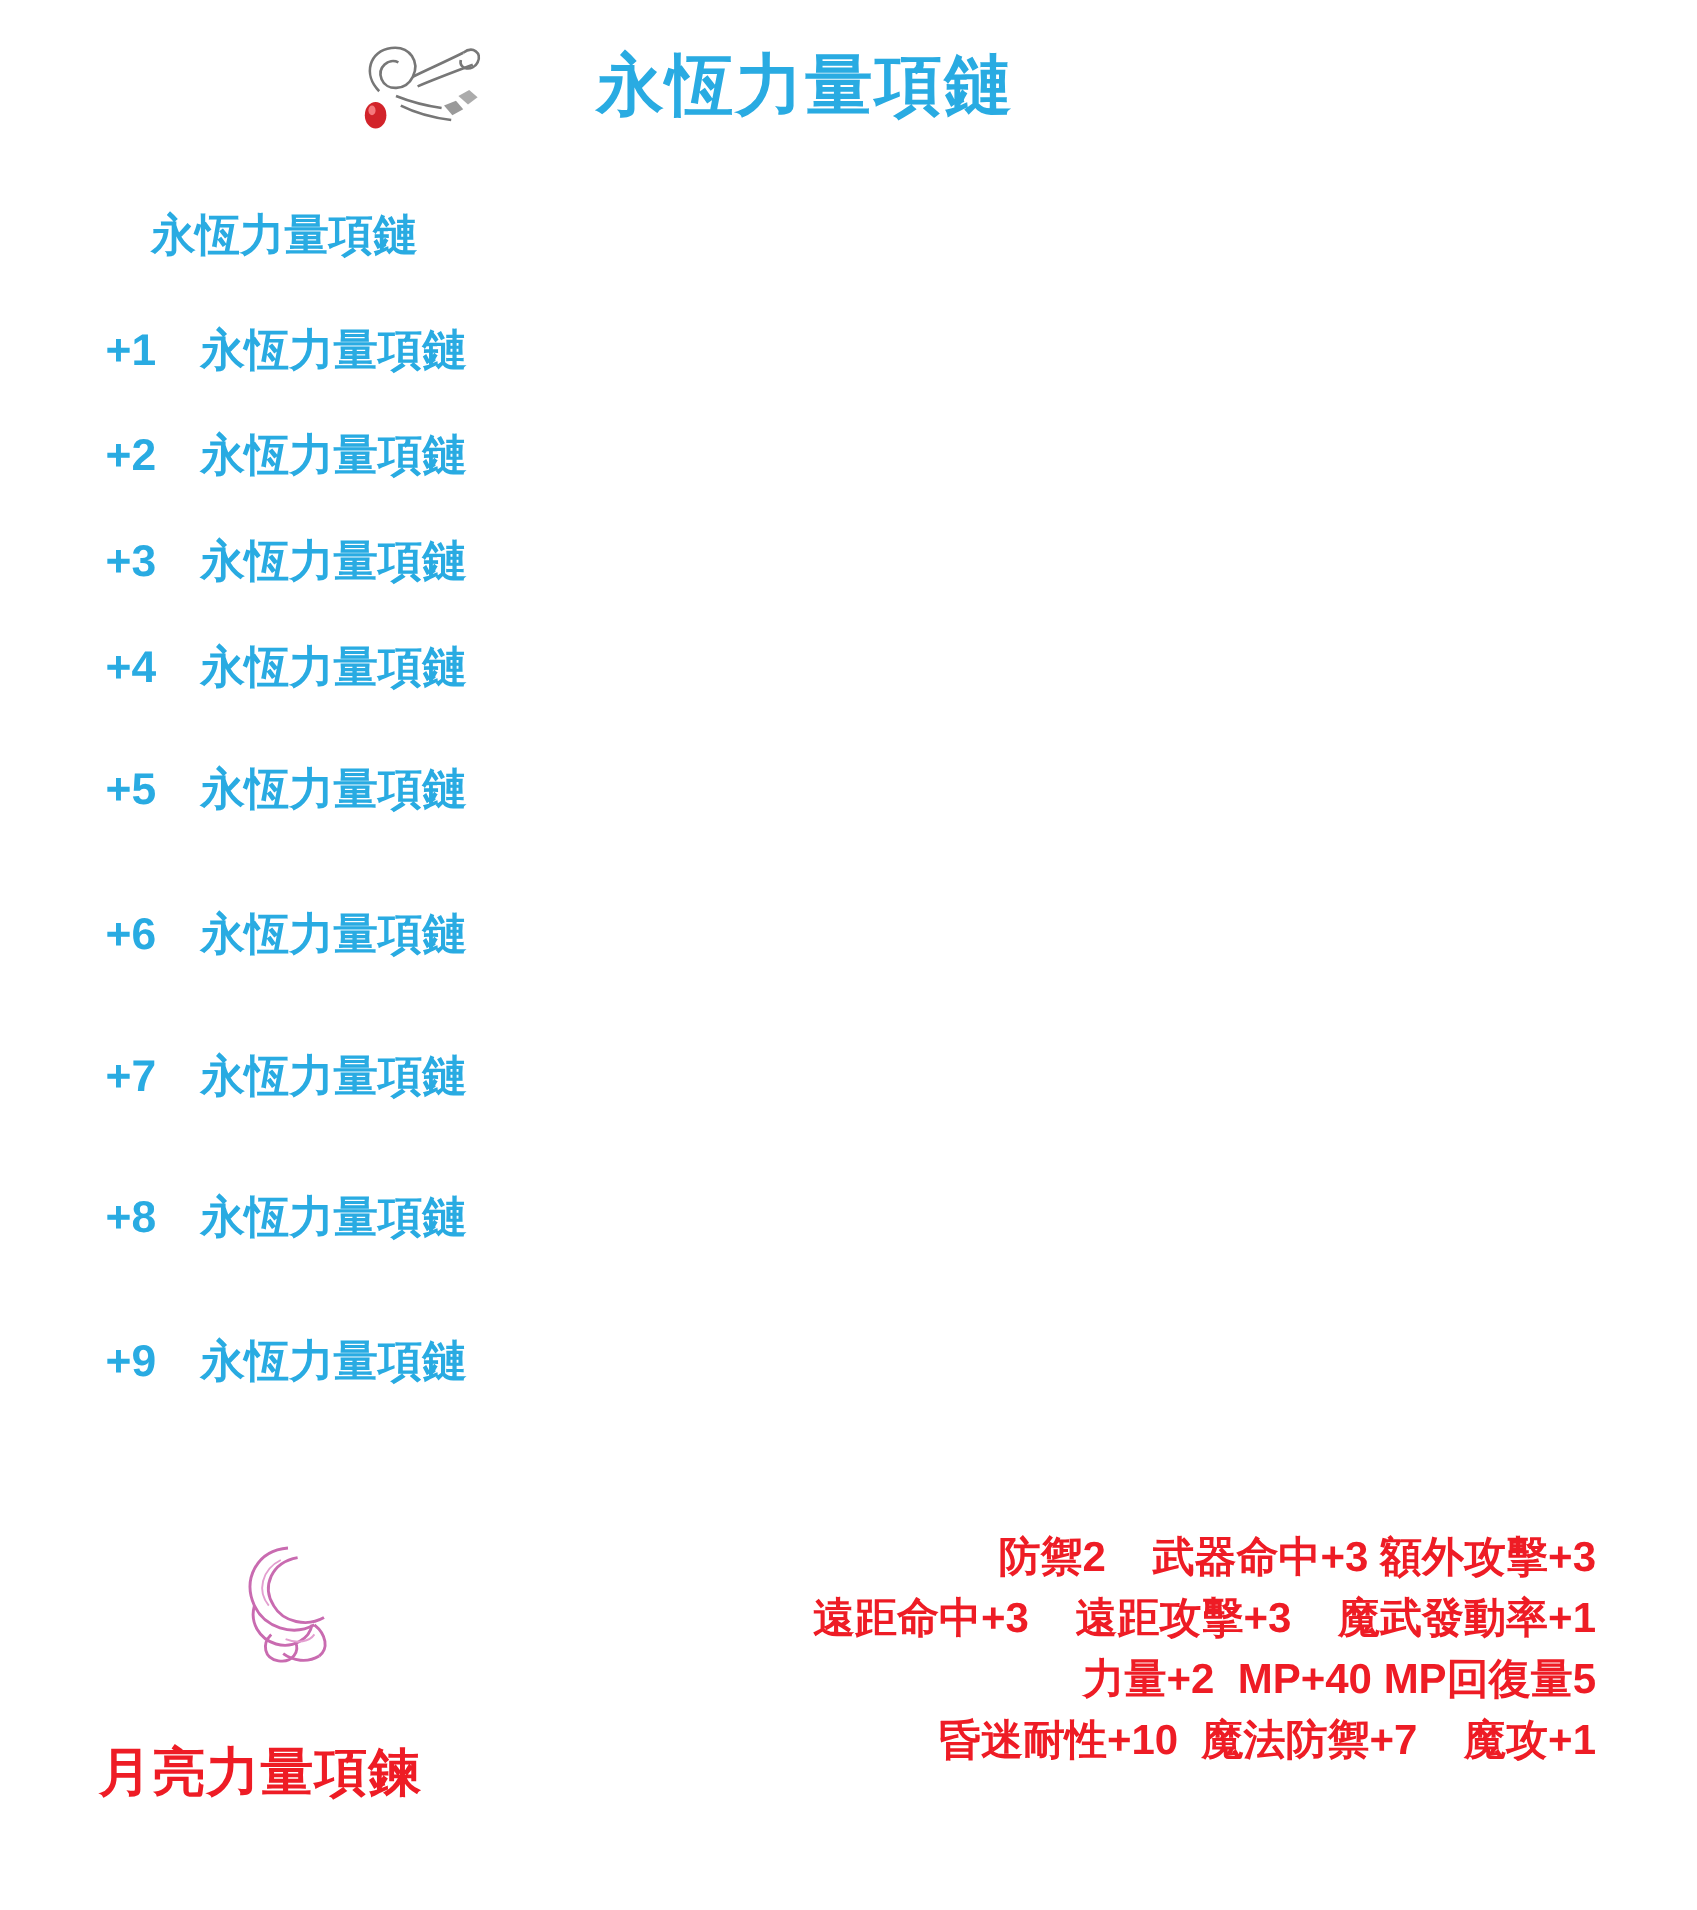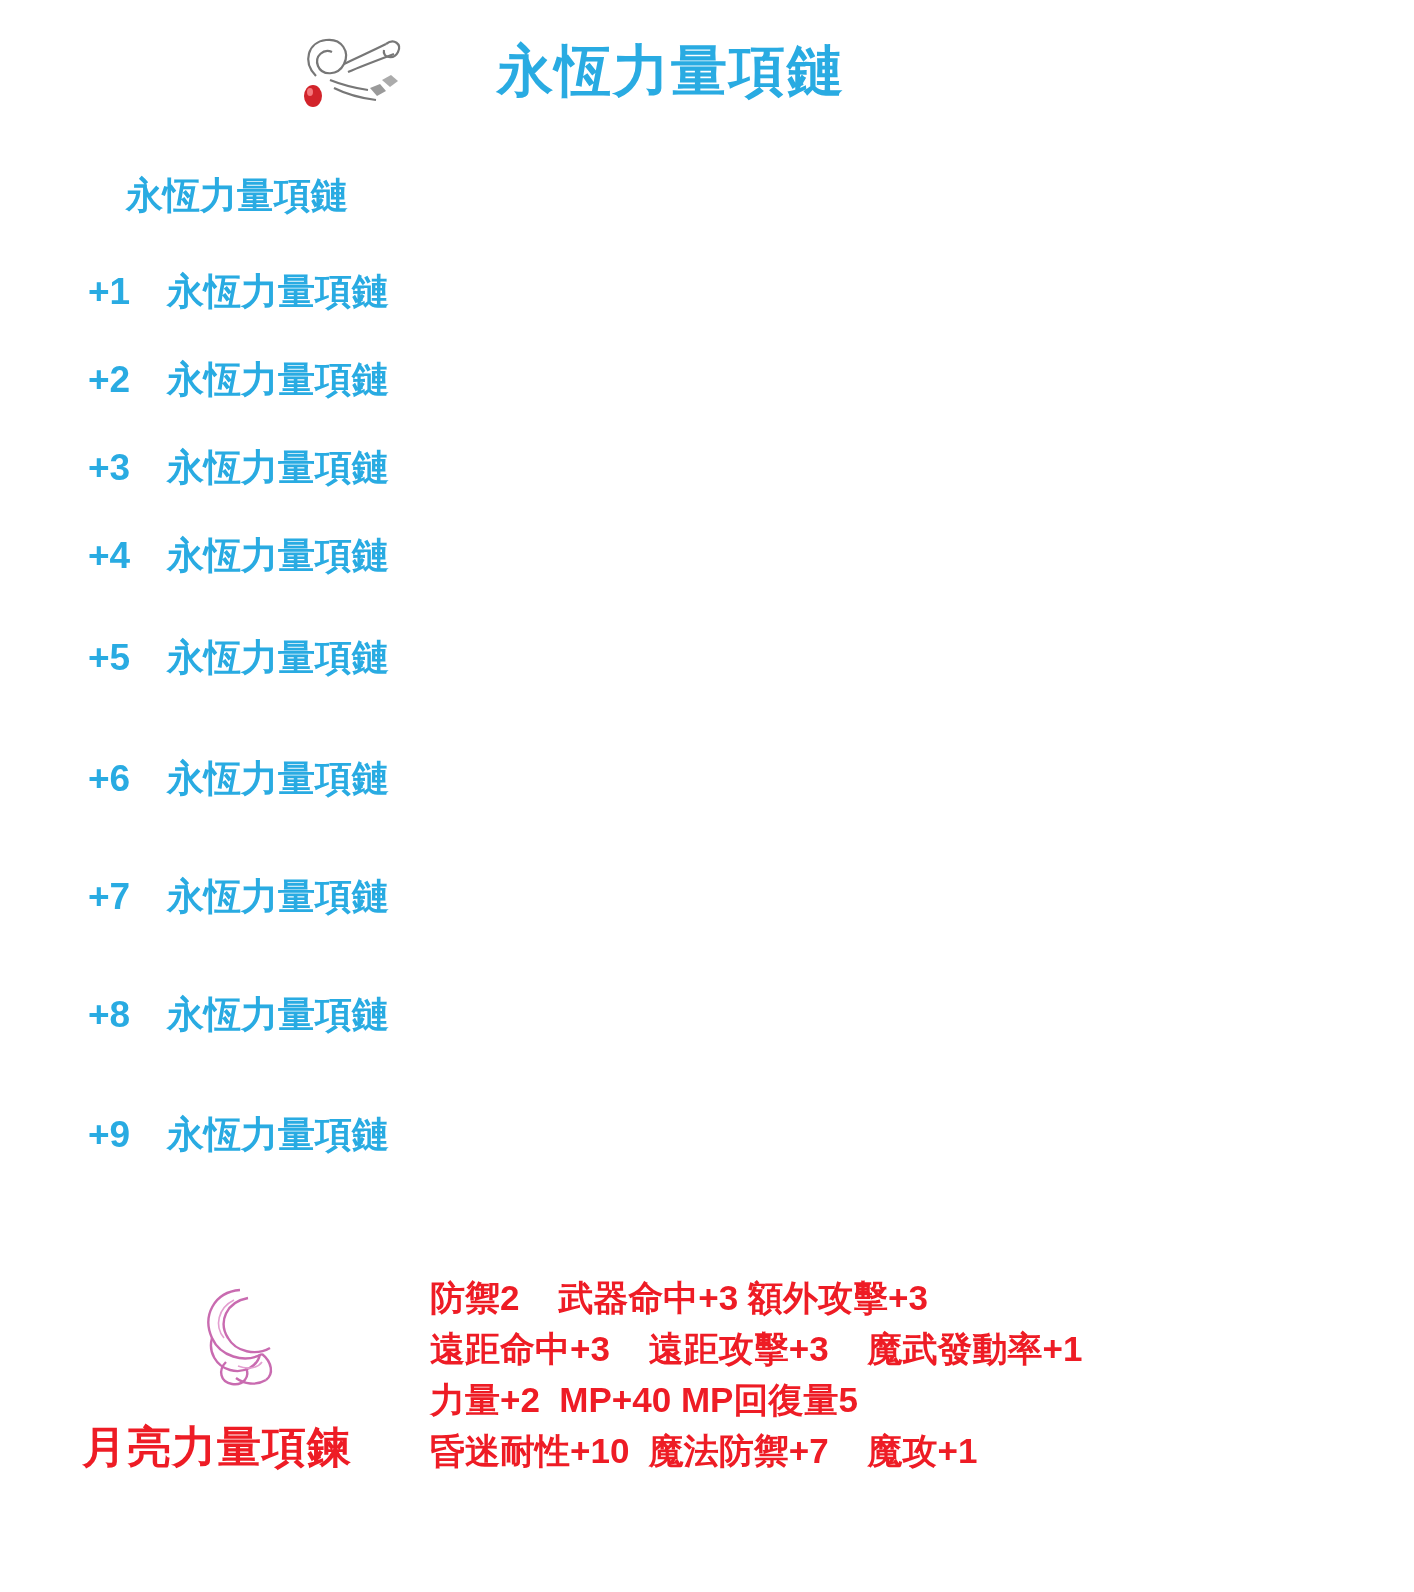--- a/index.html
+++ b/index.html
@@ -100,33 +100,33 @@
   .bottom-icon {
     position: absolute;
     left: 178px;
     top: 18px;
     width: 140px;
     height: 130px;
   }
   .bottom-name {
     position: absolute;
     left: 82px;
-    top: 166px;
+    top: 196px;
     font-size: 44px;
     font-weight: bold;
     color: #EE1C25;
     letter-spacing: 1px;
     white-space: nowrap;
   }
   .stats {
     position: absolute;
     left: 430px;
     top: 20px;
     width: 900px;
-    text-align: left;
+    text-align: right;
     color: #EE1C25;
     font-size: 35px;
     font-weight: bold;
     line-height: 51px;
   }
   .stats div { white-space: pre; }
 </style>
 </head>
 <body>
 

